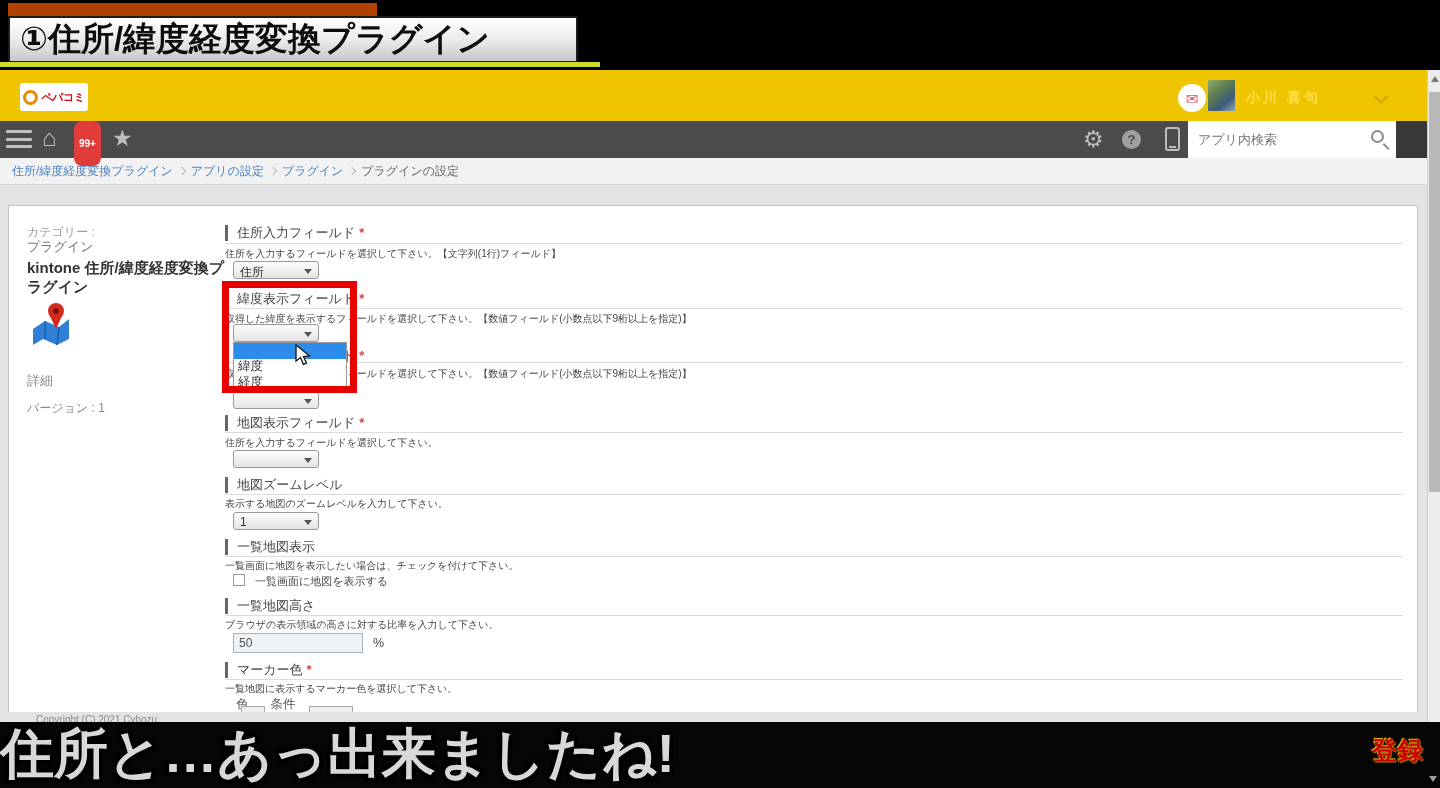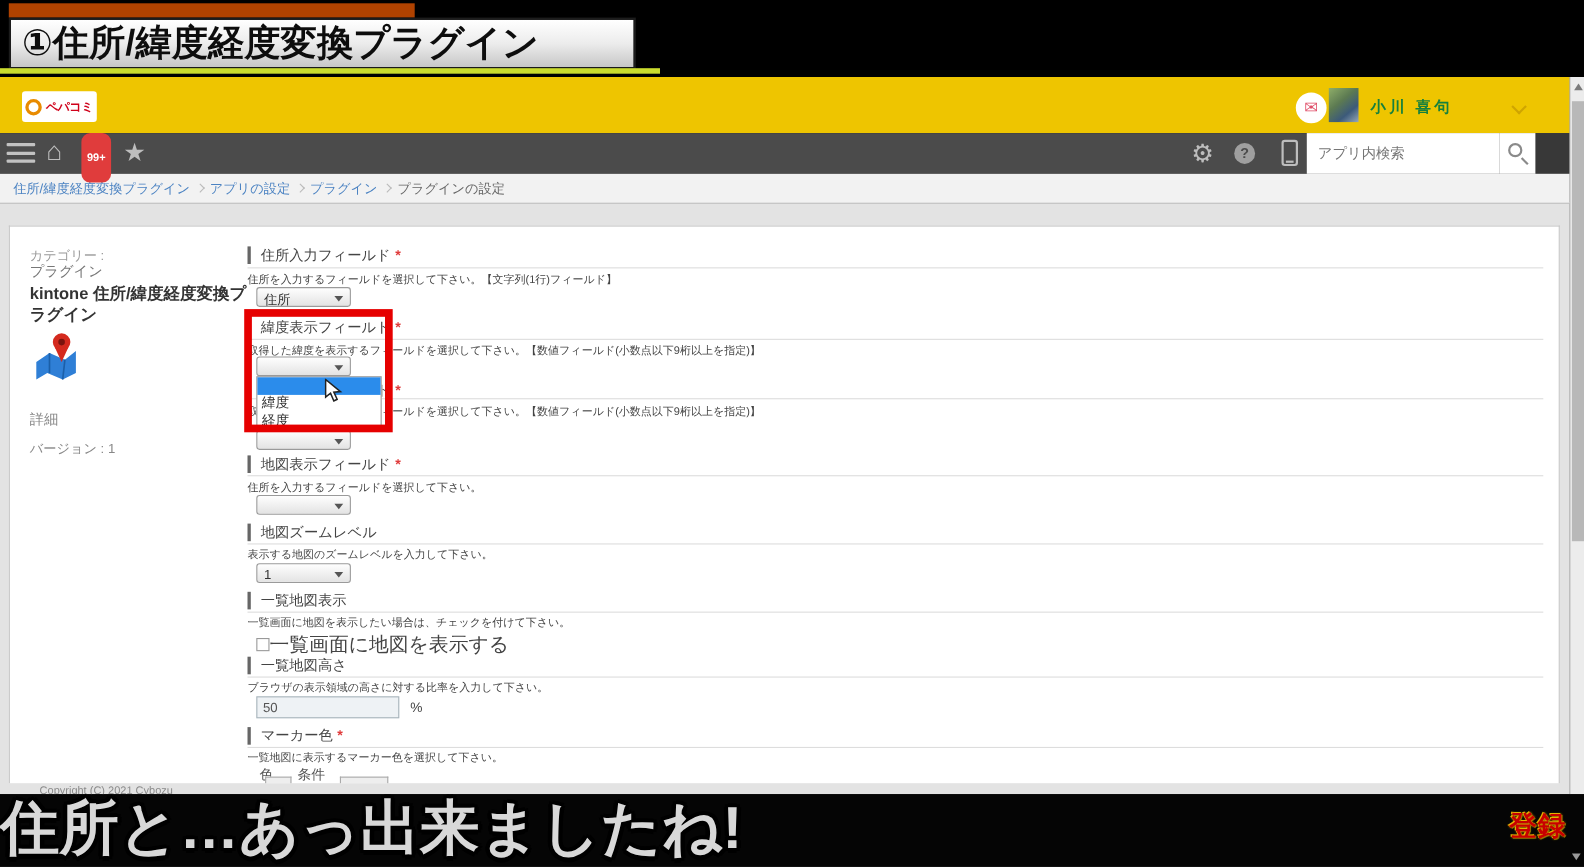--- a/index.html
+++ b/index.html
@@ -19,21 +19,21 @@
   .yellow-header { position:absolute; left:0; top:70px; width:1427px; height:51px; background:#eec500; }
   .logo { position:absolute; left:20px; top:83px; width:68px; height:28px; background:#fff; border-radius:3px;
     display:flex; align-items:center; justify-content:center; gap:3px; }
   .logo-mark { width:15px; height:15px; border-radius:50%; border:3px solid #e88b00; background:#fff; }
   .logo-text { font-size:11px; font-weight:bold; color:#d0021b; letter-spacing:-0.5px; }
   .mail-btn { position:absolute; left:1178px; top:84px; width:28px; height:28px; border-radius:50%; background:#fff;
     display:flex; align-items:center; justify-content:center; }
   .mail-btn span { color:#e0506a; font-size:15px; line-height:1; }
   .avatar { position:absolute; left:1208px; top:80px; width:27px; height:31px;
     background:linear-gradient(140deg,#8fae68 0%,#5c7a52 40%,#3c5a7a 70%,#96a8b8 100%); }
-  .user-name { position:absolute; left:1246px; top:89px; color:#15803d; font-size:14px; font-weight:bold; letter-spacing:3px; }
+  .user-name { position:absolute; left:1246px; top:89px; color:#fde047; font-size:14px; font-weight:bold; letter-spacing:3px; }
   .user-chevron { position:absolute; left:1376px; top:92px; width:10px; height:10px;
     border-right:2px solid #cfa500; border-bottom:2px solid #cfa500; transform:rotate(45deg); }
 
   
   .toolbar { position:absolute; left:0; top:121px; width:1427px; height:37px; background:#4b4b4b; }
   .hamburger { position:absolute; left:6px; top:130px; width:26px; height:18px; display:flex; flex-direction:column; justify-content:space-between; }
   .hamburger div { height:3px; background:#c2c2c2; border-radius:1px; }
   .tb-glyph { position:absolute; color:#bdbdbd; line-height:1; }
   .bell-badge { position:absolute; left:74px; top:121px; background:#e03c3c; color:#fff; font-size:10px; font-weight:bold;
     padding:17px 5px; border-radius:8px; z-index:2; }
@@ -73,21 +73,21 @@
   .sec-label { display:inline-block; border-left:3px solid #666; padding-left:9px; font-size:13px; color:#444; line-height:16px; margin-bottom:4px; }
   .req { color:#e03c3c; margin-left:4px; font-weight:bold; }
   .help { position:absolute; left:216px; font-size:10px; color:#444; }
   .kselect { position:absolute; left:224px; width:86px; height:18px; border:1px solid #9a9a9a; border-radius:3px;
     background:linear-gradient(180deg,#fefefe 0%,#e3e3e3 100%); font-size:12px; color:#333; }
   .kselect .val { position:absolute; left:6px; top:2px; }
   .sel-arrow { position:absolute; right:6px; top:7px; width:0; height:0; border-left:4px solid transparent; border-right:4px solid transparent; border-top:5px solid #555; }
   .dropdown-list { position:absolute; left:224px; top:136px; width:114px; background:#fff; border:1px solid #999; z-index:5; }
   .opt { height:16px; font-size:12.5px; color:#333; padding-left:4px; line-height:16px; }
   .opt-selected { background:#2b8ceb; }
-  .checkbox-row { position:absolute; left:224px; display:flex; align-items:center; gap:0; font-size:18px; color:#444; }
+  .checkbox-row { position:absolute; left:224px; display:flex; align-items:flex-start; gap:10px; font-size:11px; color:#444; }
   .checkbox { width:12px; height:12px; border:1px solid #999; background:#fff; }
   .kinput { position:absolute; left:224px; width:130px; height:20px; border:1px solid #a8b4bc; background:#eef2f5;
     font-size:12px; color:#555; padding:0 5px; font-family:inherit; }
   .unit { position:absolute; font-size:12.5px; color:#444; }
   .col-headers { position:absolute; left:227px; top:490px; display:flex; gap:22px; font-size:12.5px; color:#555; }
   .sliver { position:absolute; height:6px; border:1px solid #aaa; border-bottom:none; background:#eee; }
 
   
   .red-box { position:absolute; left:222px; top:281px; width:135px; height:112px; border:7px solid #e60000; z-index:6; pointer-events:none; }
   .cursor { position:absolute; left:295px; top:344px; z-index:7; }

